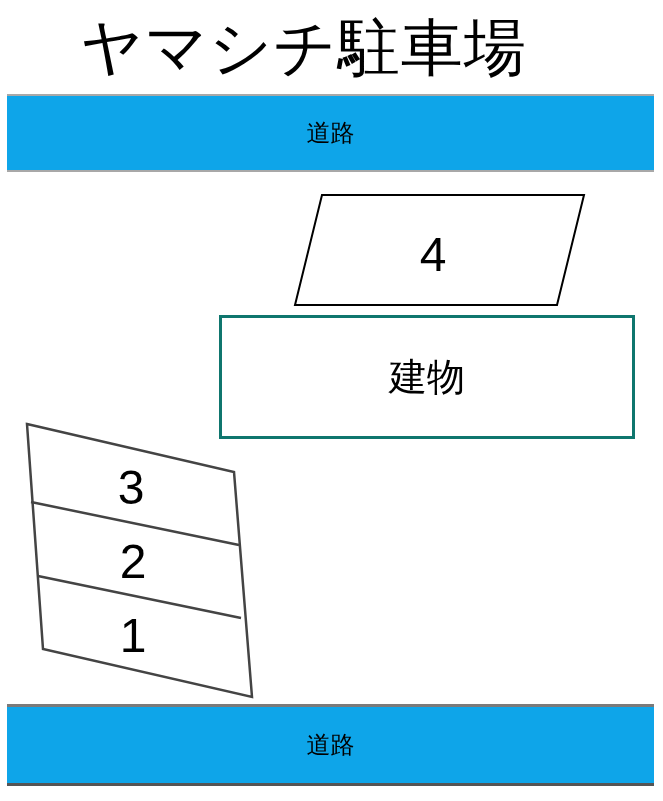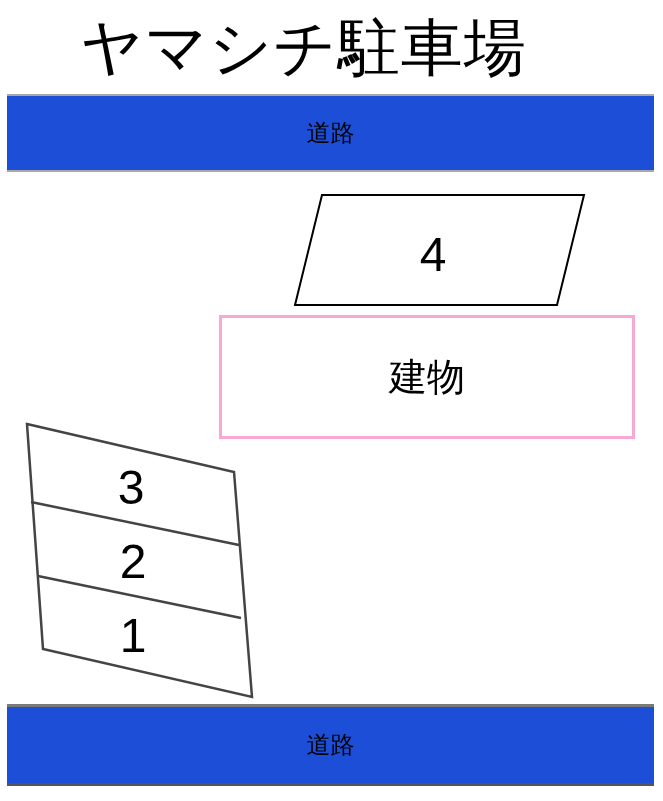--- a/index.html
+++ b/index.html
@@ -1,25 +1,25 @@
 <!DOCTYPE html>
 <html><head>
   <meta charset="utf-8">
   <style>
     html, body { margin: 0; padding: 0; background: #ffffff; }
     body { width: 663px; height: 801px; position: relative; overflow: hidden;
            font-family: "DejaVu Sans", "Liberation Sans", sans-serif; color: #000; }
     .title { position: absolute; left: 38px; top: 8px; font-size: 62px; line-height: 80px;
              letter-spacing: 1px; white-space: nowrap; margin-left: 42px; }
-    .road { position: absolute; left: 7px; width: 647px; background: #1d4ed8;
+    .road { position: absolute; left: 7px; width: 647px; background: #0ea5e9;
             display: flex; align-items: center; justify-content: center; font-size: 24px; }
     .road-top { top: 94px; height: 74px; border-top: 2px solid #a8a8a8; border-bottom: 2px solid #a8a8a8; }
     .road-bottom { top: 704px; height: 76px; border-top: 3px solid #7a7a7a; border-bottom: 3px solid #555; }
     .building { position: absolute; left: 219px; top: 315px; width: 410px; height: 118px;
-                border: 3px solid #f9a8d4; display: flex; align-items: center; justify-content: center;
+                border: 3px solid #0f766e; display: flex; align-items: center; justify-content: center;
                 font-size: 38px; }
     svg.lot { position: absolute; left: 0; top: 0; width: 663px; height: 801px; pointer-events: none; }
     svg.lot .hit { pointer-events: all; }
     .label { position: absolute; font-family: "Liberation Sans", sans-serif; font-size: 48px;
              line-height: 1; transform: translate(-50%, -50%); }
   </style>
 </head>
 <body>
 
 <div class="title">ヤマシチ駐車場</div>

